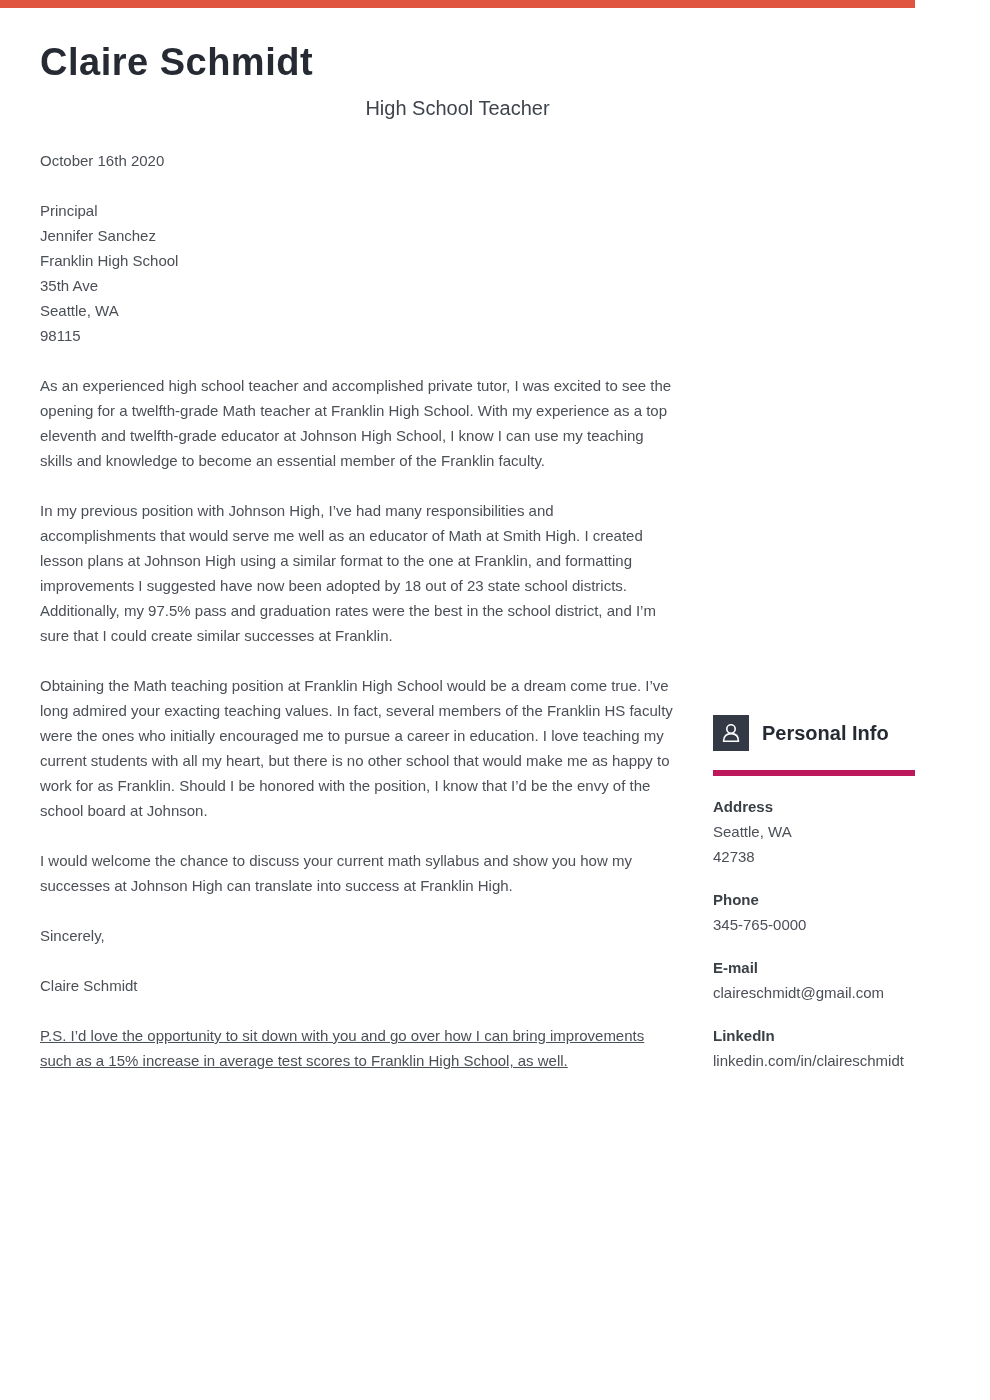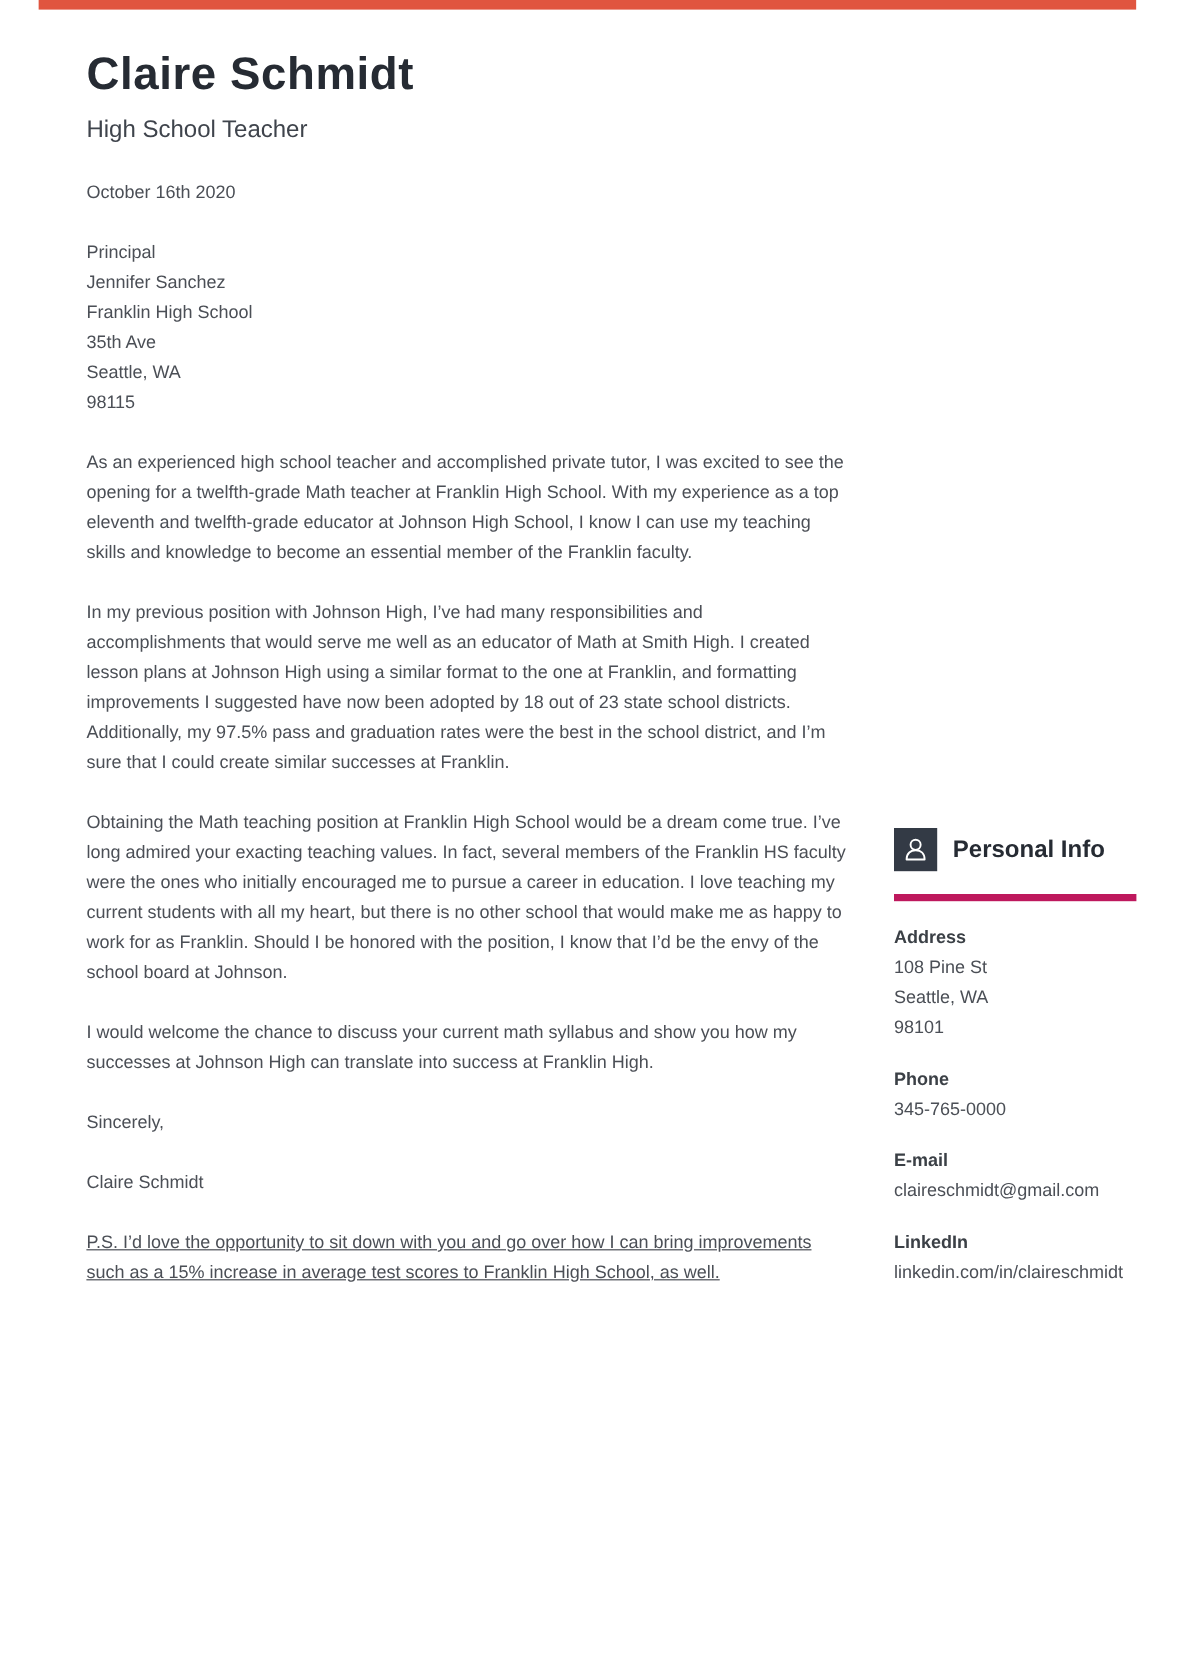--- a/index.html
+++ b/index.html
@@ -2,34 +2,33 @@
 <html><head>
 <meta charset="utf-8">
 <style>
   html,body{margin:0;padding:0;background:#ffffff;}
   .page{
     position:relative;
     width:915px;height:1400px;
     background:#ffffff;
     font-family:"Liberation Sans", sans-serif;
     overflow:hidden;
-    margin-left:32px;
   }
   .topbar{
     position:absolute;top:0;left:0;width:100%;height:8px;
     background:#e0553f;
   }
   .doc-header{padding:40px 40px 0 40px;}
   .name{
     margin:0 0 10px 0;
     font-size:38px;line-height:44px;font-weight:700;
     color:#262b33;letter-spacing:0.5px;
   }
   .jobtitle{
-    margin:0;font-size:20px;line-height:28px;font-weight:400;color:#3f444c;
+    margin:0;font-size:20px;line-height:28px;font-weight:400;color:#3f444c;text-align:center;
   }
   .content{
     display:flex;align-items:flex-end;
     padding:0 40px;margin-top:26px;
   }
   .letter{
     width:633px;flex:0 0 633px;
     font-size:15px;line-height:25px;color:#4b4f56;
   }
   .block{margin:0 0 25px 0;}
@@ -94,23 +93,22 @@
           <svg width="24" height="24" viewBox="0 0 24 24" fill="none" stroke="#ffffff" stroke-width="1.6" stroke-linecap="round" stroke-linejoin="round">
             <circle cx="12" cy="8" r="4.2"></circle>
             <path d="M4.5 20.2 C4.5 14.8 8 12.6 12 12.6 C16 12.6 19.5 14.8 19.5 20.2 Z"></path>
           </svg>
         </span>
         <span class="sb-title">Personal Info</span>
       </div>
 
       <div class="sb-section">
         <div class="sb-label">Address</div>
-        <div class="sb-value">108 Pine St</div>
         <div class="sb-value">Seattle, WA</div>
-        <div class="sb-value">98101</div>
+        <div class="sb-value">42738</div>
       </div>
 
       <div class="sb-section">
         <div class="sb-label">Phone</div>
         <div class="sb-value">345-765-0000</div>
       </div>
 
       <div class="sb-section">
         <div class="sb-label">E-mail</div>
         <div class="sb-value">claireschmidt@gmail.com</div>

